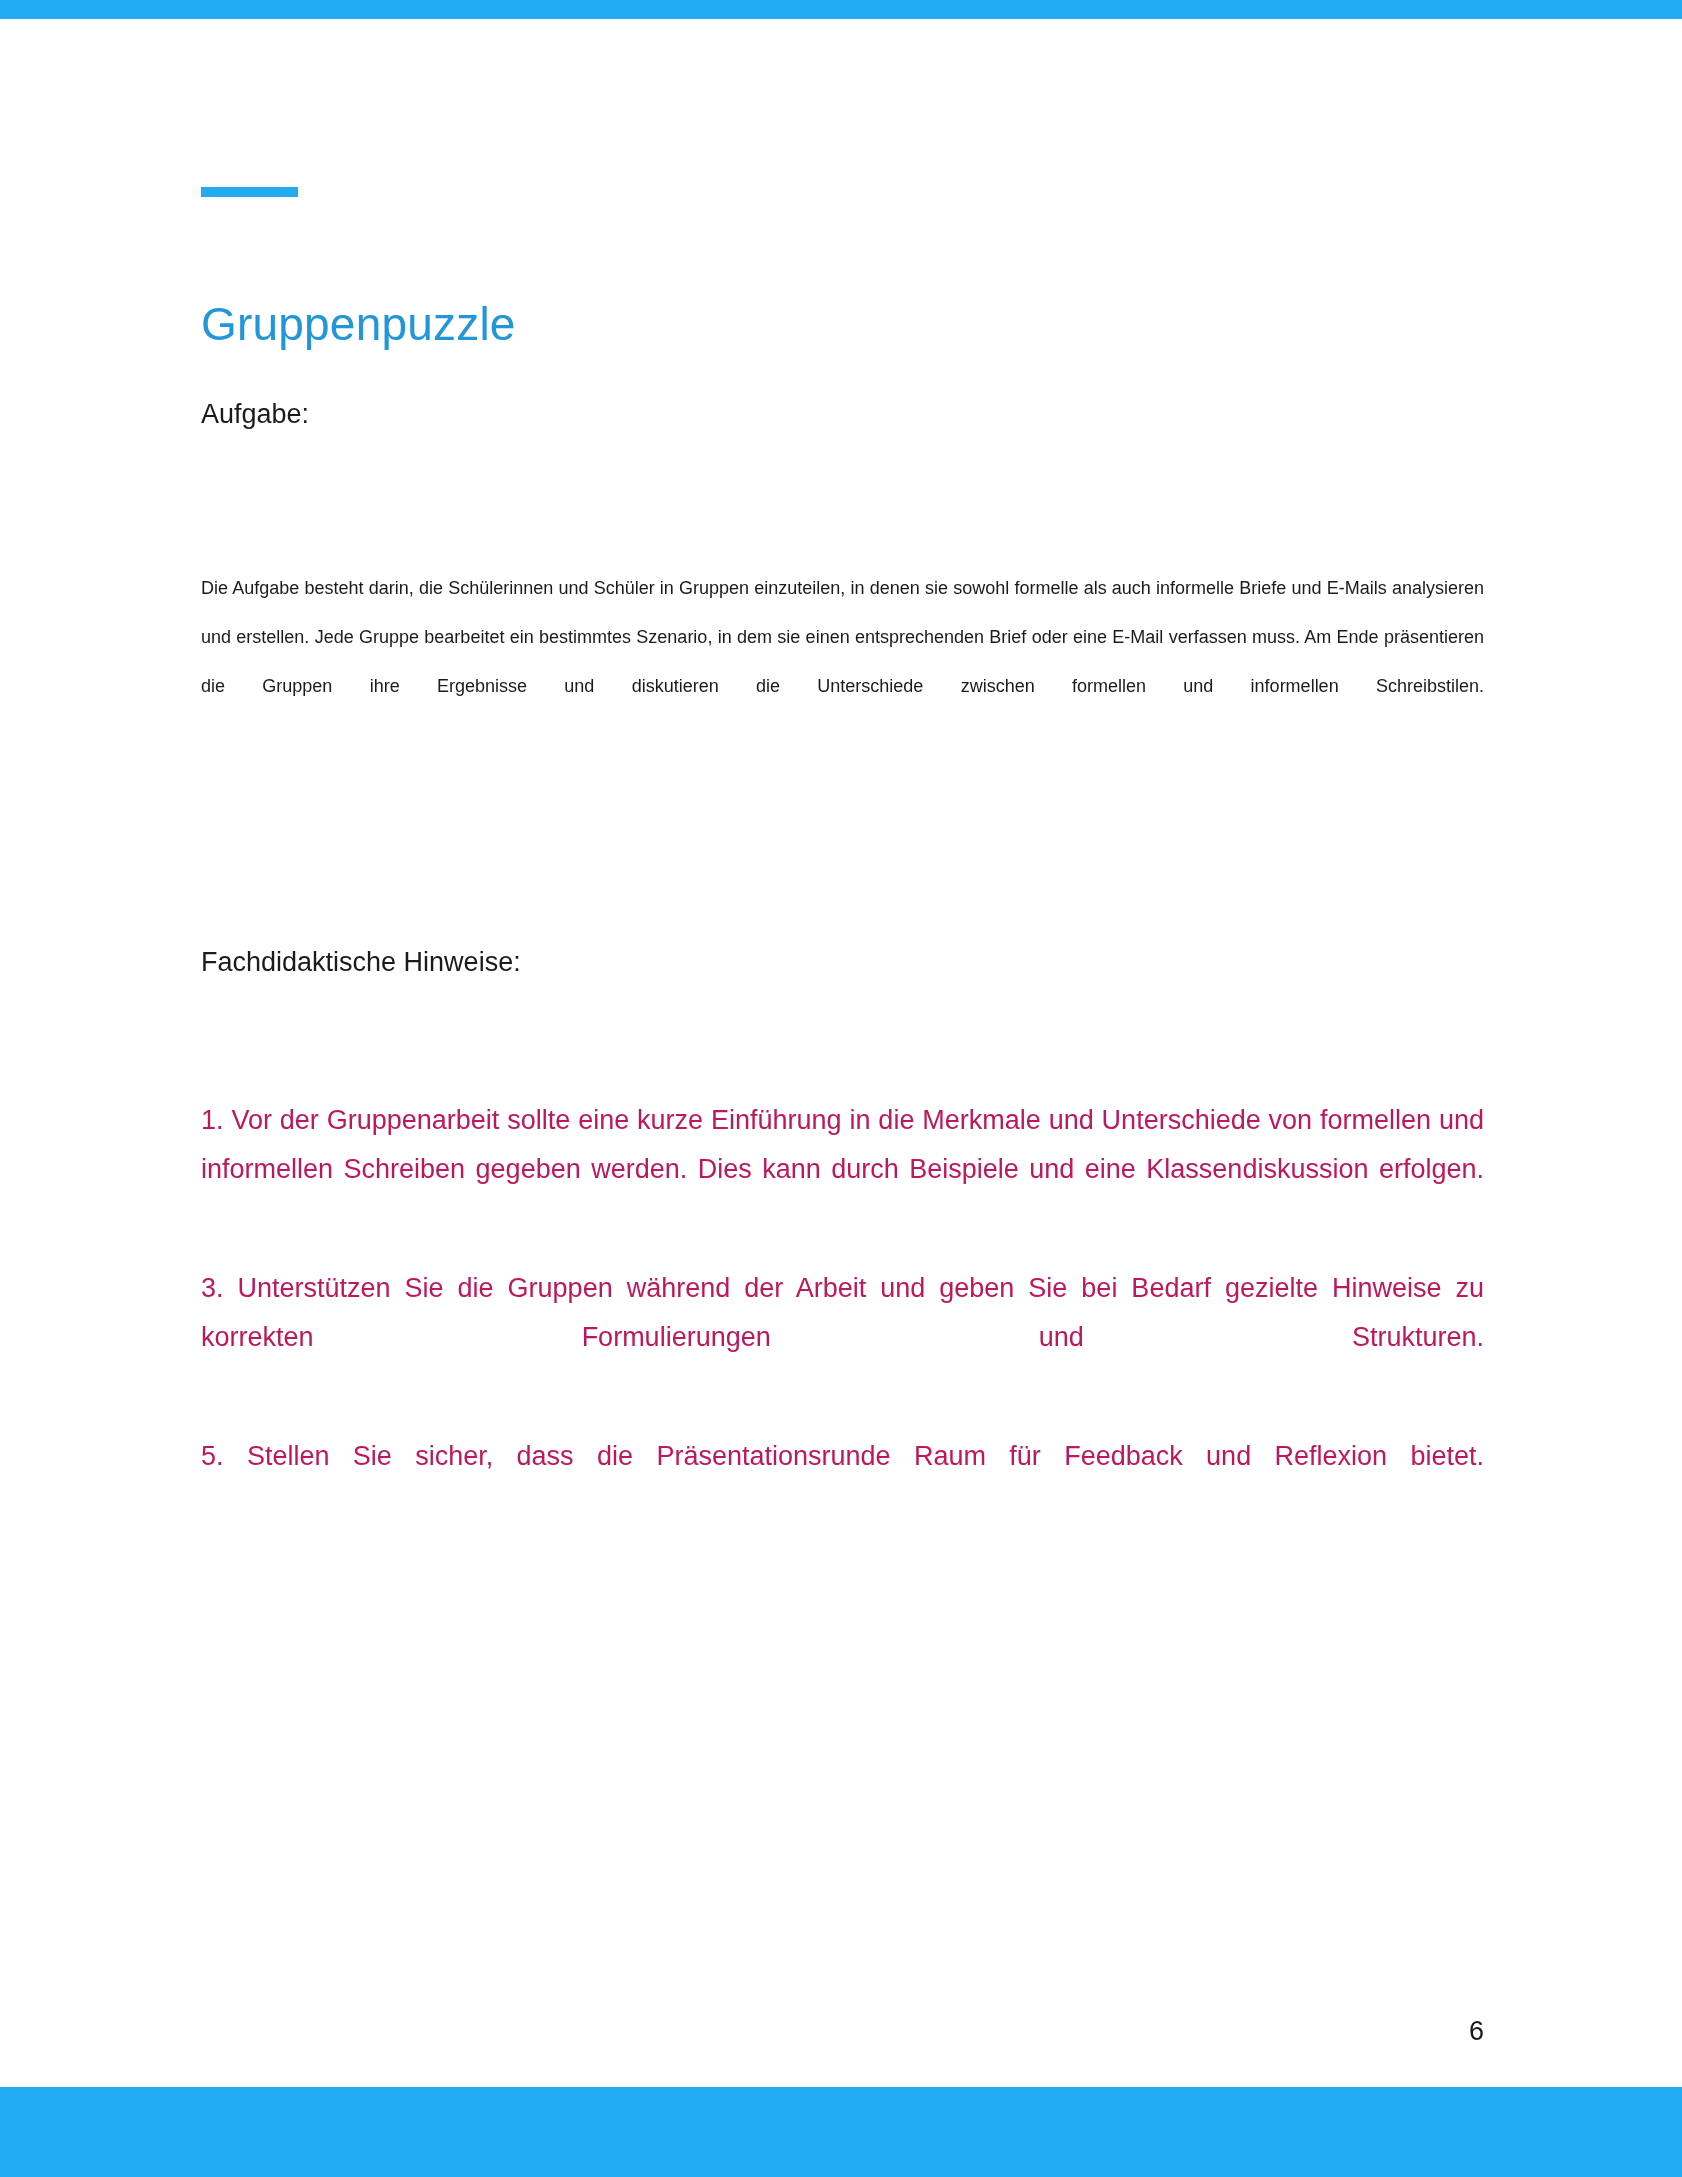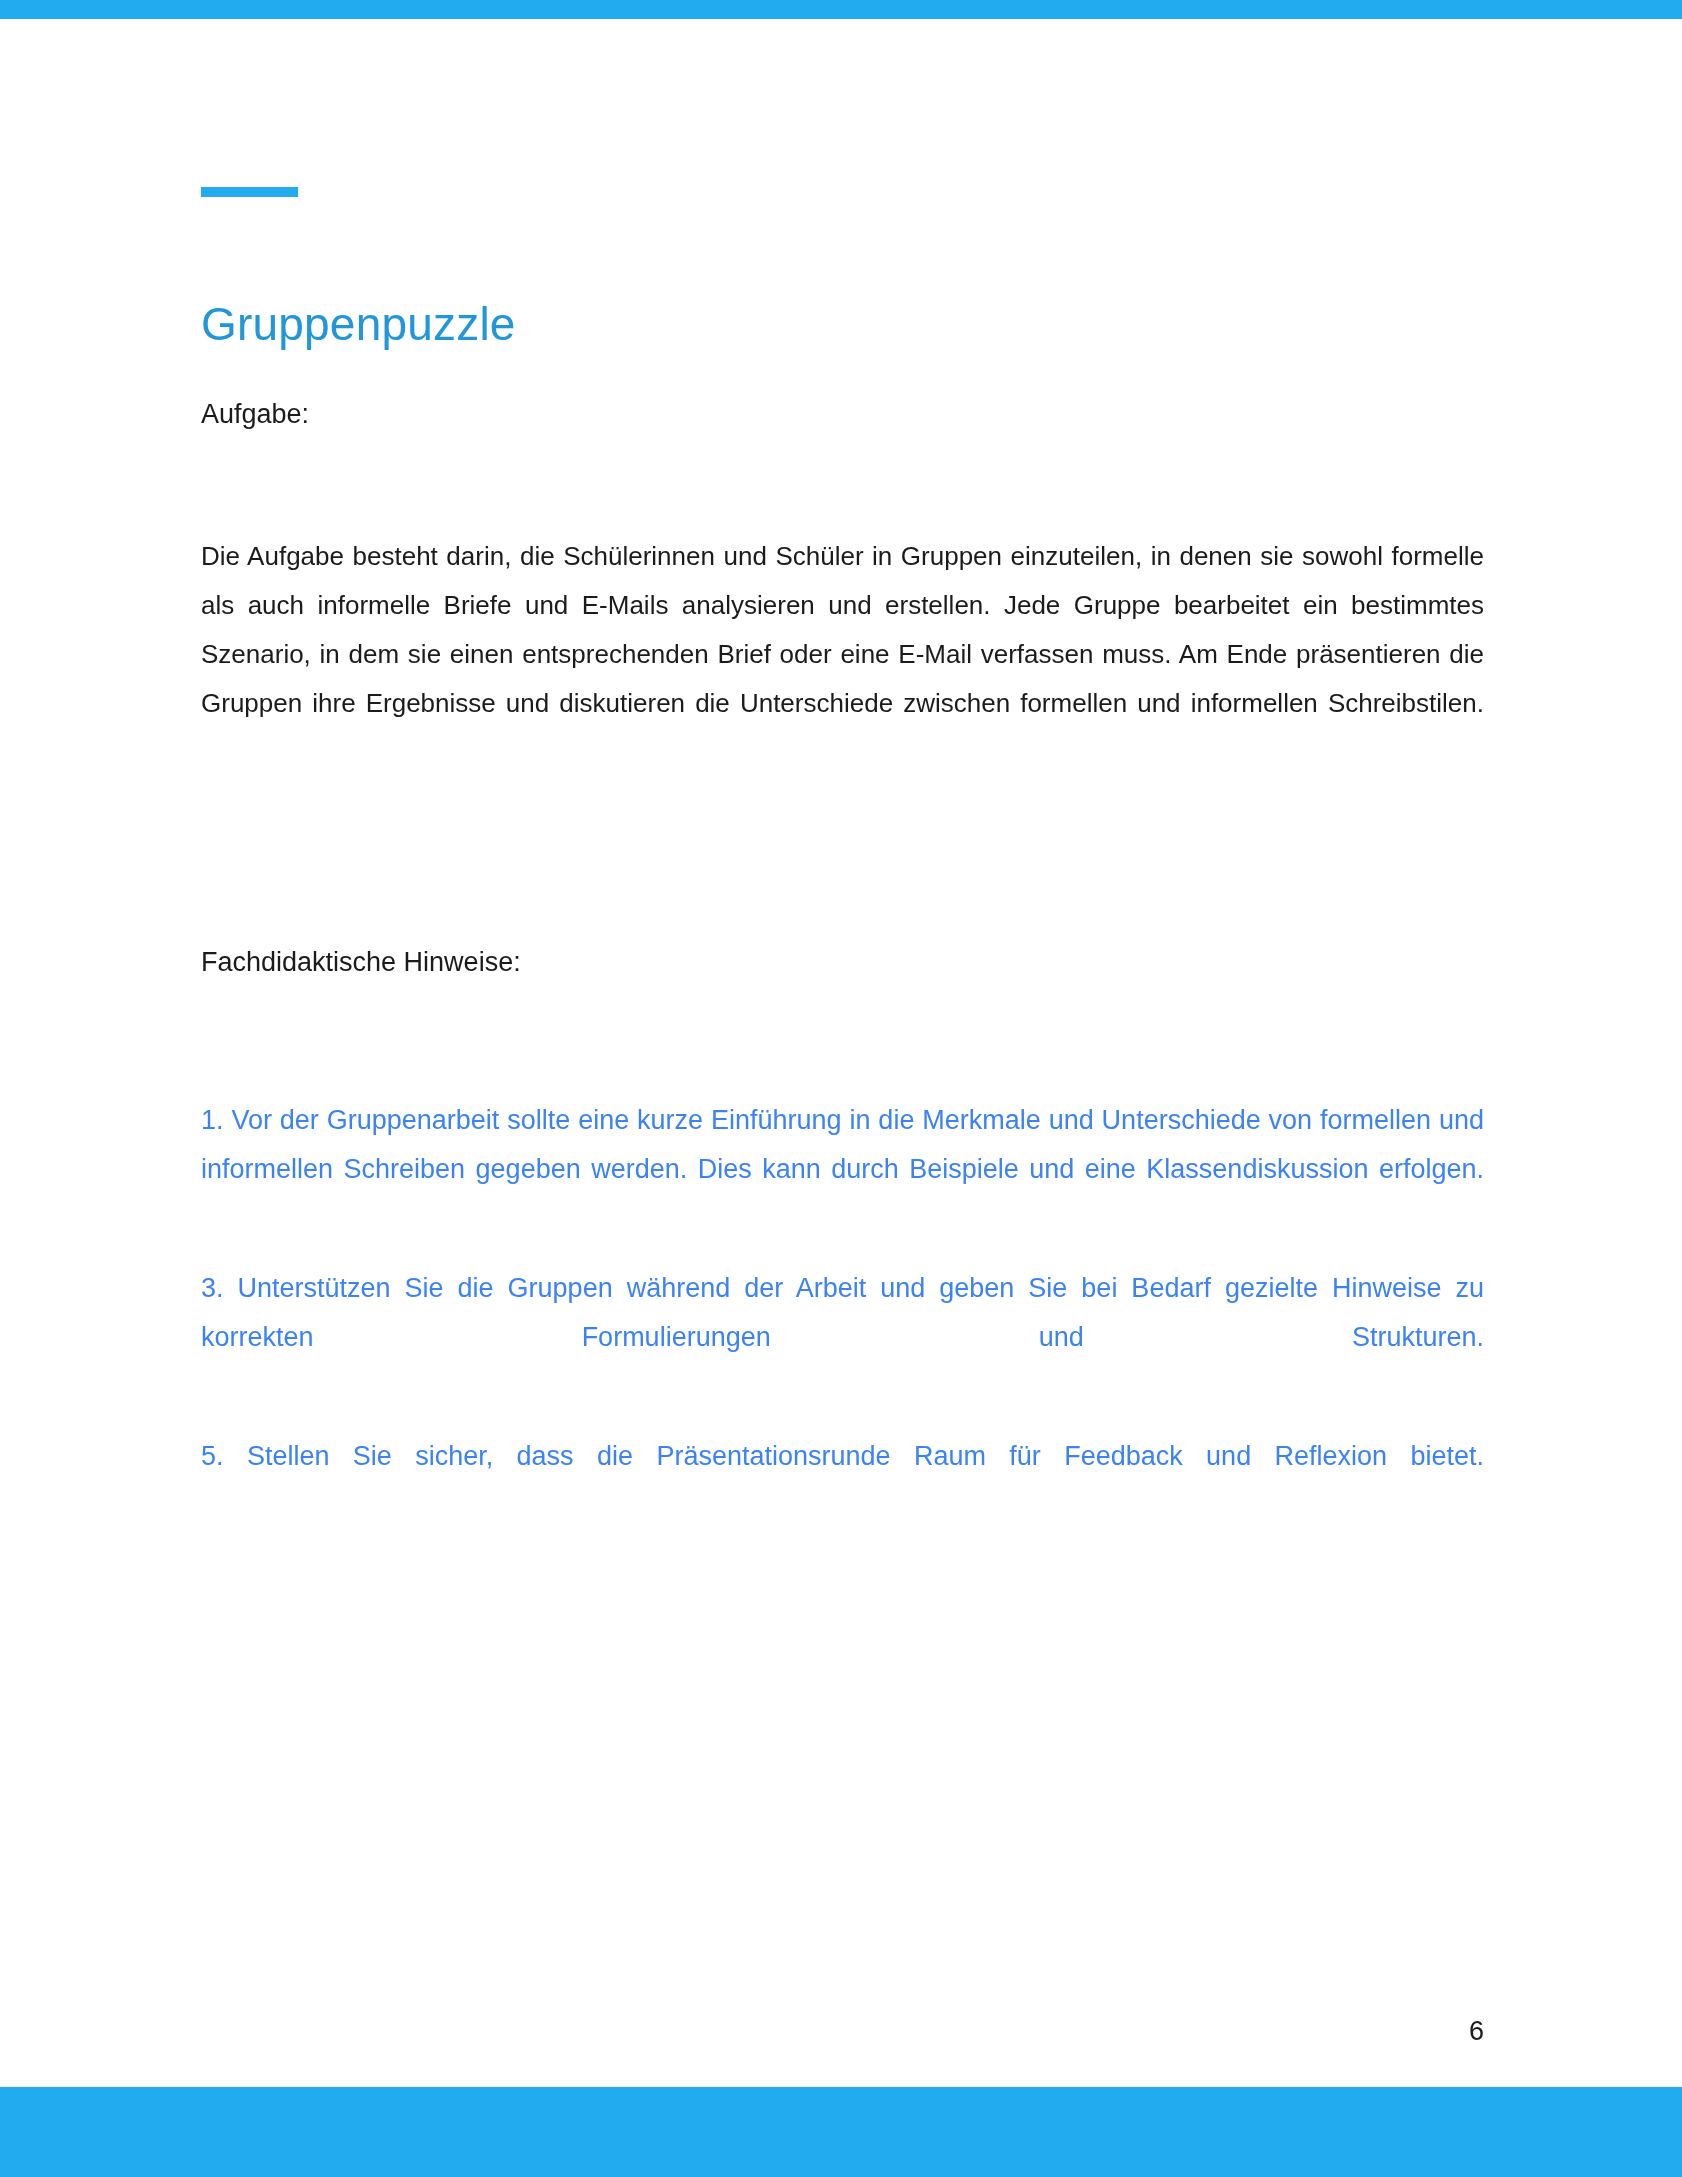--- a/index.html
+++ b/index.html
@@ -78,24 +78,24 @@
     margin: 0;
     font-size: 27px;
     font-weight: 400;
     line-height: 1.2;
     color: #1b1b1b;
   }
 
   .intro-paragraph {
     position: absolute;
     left: 0;
-    top: 532px;
+    top: 564px;
     width: 1283px;
     margin: 0;
-    font-size: 26px;
+    font-size: 18px;
     font-weight: 400;
     line-height: 49px;
     color: #1b1b1b;
     text-align: justify;
     text-justify: inter-word;
     hyphens: none;
   }
 
   .label-hinweise {
     position: absolute;
@@ -114,21 +114,21 @@
     top: 1096px;
     width: 1283px;
     margin: 0;
     padding: 0;
     list-style: none;
   }
   .hint-item {
     font-size: 27px;
     font-weight: 400;
     line-height: 49px;
-    color: #3b82f6;
+    color: #be185d;
     text-align: justify;
     text-justify: inter-word;
     margin: 0 0 21px 0;
   }
   .hint-item:last-child {
     margin-bottom: 0;
   }
   
   .hint-item::after,
   .intro-paragraph::after {

